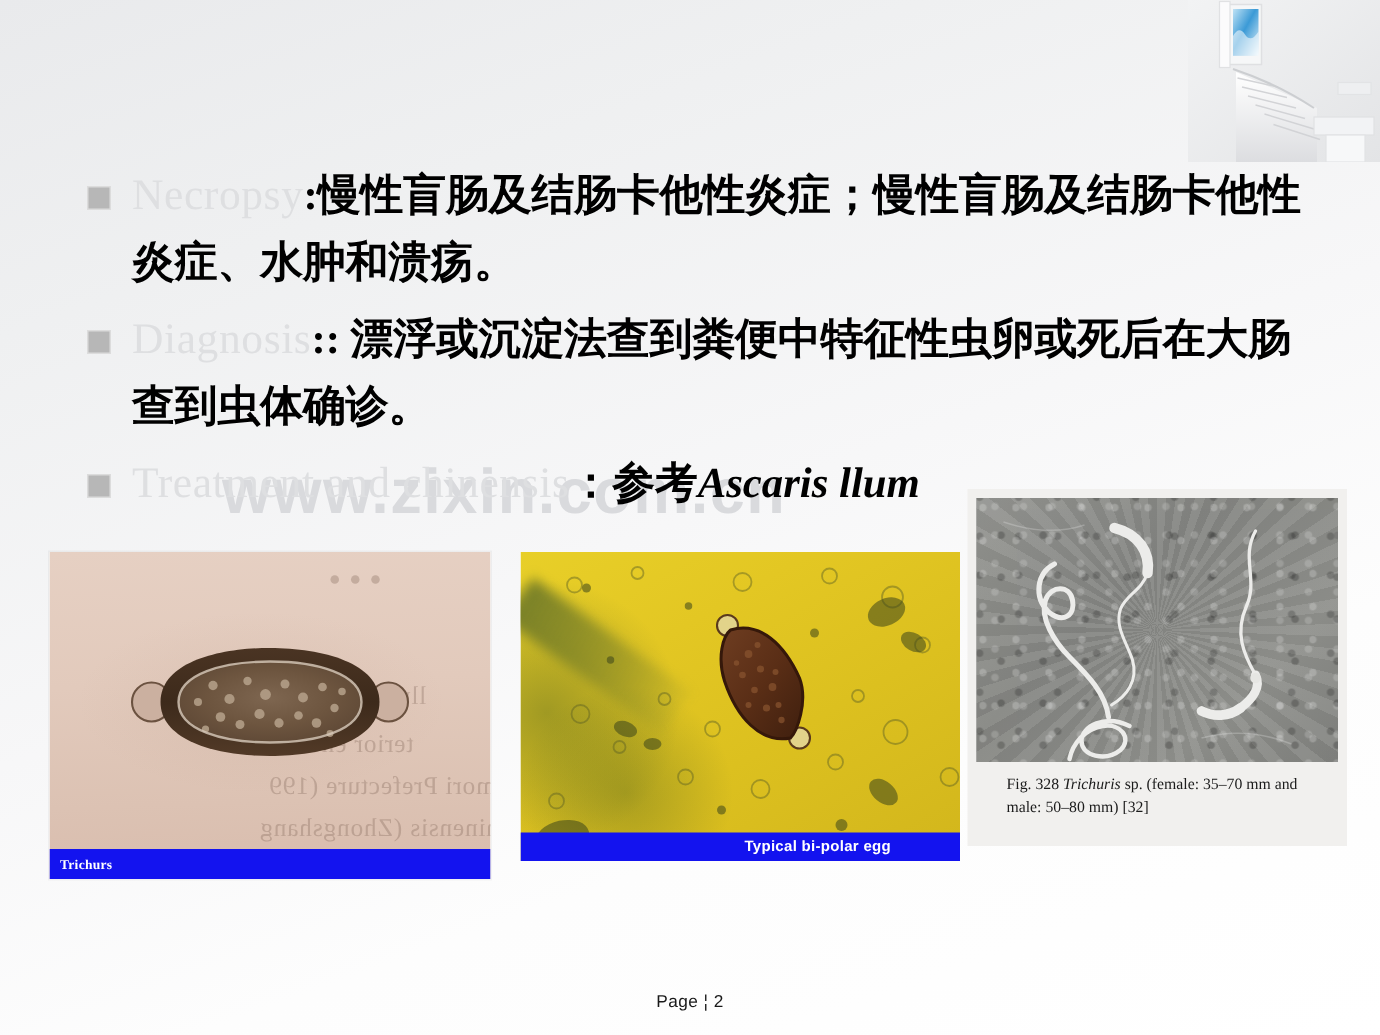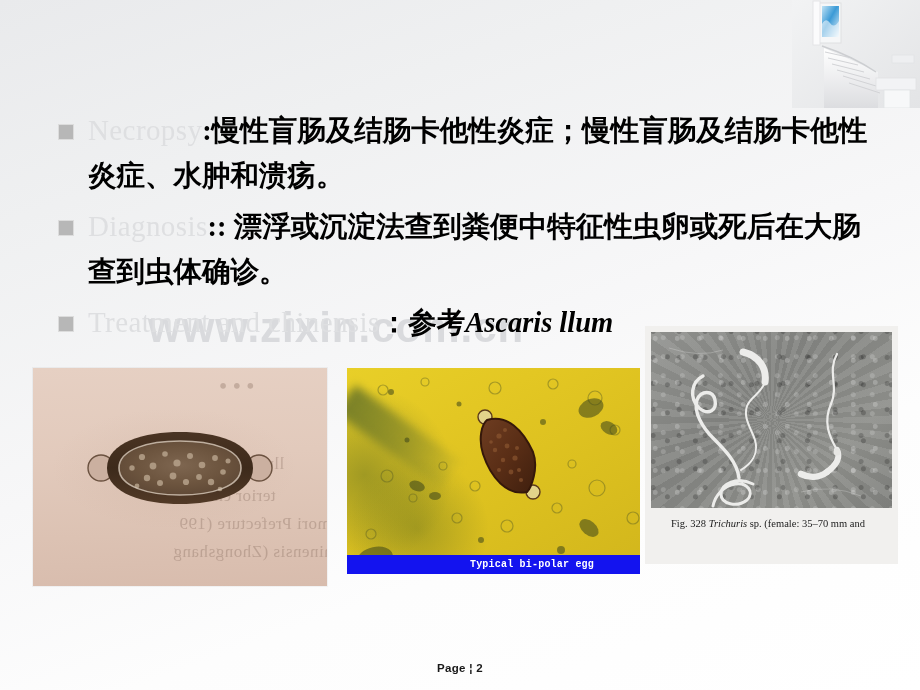--- a/index.html
+++ b/index.html
@@ -176,21 +176,21 @@
     height: 92px;
   }
   .p2-caption {
     position: absolute;
     left: 0;
     right: 0;
     bottom: 0;
     height: 19px;
     background: #1313ef;
     color: #ffffff;
-    font-family: Liberation Mono, monospace;
+    font-family: Liberation Sans, sans-serif;
     font-size: 10px;
     font-weight: bold;
     line-height: 19px;
     text-align: right;
     padding-right: 46px;
     letter-spacing: 0.2px;
   }
 
   
   #photo-adult-worms {
@@ -236,21 +236,21 @@
 
   
   .footer {
     position: absolute;
     left: 0;
     right: 0;
     bottom: 16px;
     text-align: center;
     font-family: "Liberation Sans", sans-serif;
     font-size: 11.5px;
-    font-weight: bold;
+    font-weight: normal;
     color: #191919;
     z-index: 6;
     letter-spacing: 0.3px;
   }
 </style>
 </head>
 <body>
 
 <div class="slide">
 
@@ -361,20 +361,21 @@
         <circle cx="124" cy="52" r="3.2"></circle>
           <circle cx="136" cy="42" r="2.8"></circle>
           <circle cx="45" cy="38" r="2.7"></circle>
         <circle cx="141" cy="31" r="2.5"></circle>
           <circle cx="50" cy="56" r="2.4"></circle>
           <circle cx="133" cy="59" r="2.3"></circle>
       </g>
       <path d="M32 38 C32 19 62 11 93 11 C124 11 154 19 154 38 C154 57 124 65 93 65 C62 65 32 57 32 38 Z" fill="none" stroke="#d8cbbc" stroke-width="1.6" opacity="0.8"></path>
     </svg>
 
+    <div class="p1-caption">Trichurs</div>
   </div>
 
   <div class="photo" id="photo-bipolar-egg">
     <div class="p2-bg"></div>
     <div class="p2-streak"></div>
 
     <svg style="position:absolute;inset:0;" width="293" height="206" viewBox="0 0 293 206" xmlns="http://www.w3.org/2000/svg">
       <g fill="none" stroke="rgba(90,95,35,0.45)" stroke-width="1.2">
         <circle cx="36" cy="22" r="5"></circle>
           <circle cx="78" cy="14" r="4"></circle>
@@ -458,18 +459,19 @@
           <circle cx="186" cy="120" r="3.5"></circle>
         </g>
         <g fill="none" stroke="rgba(255,255,255,0.22)" stroke-width="1">
           <path d="M18 16 q30 10 54 2"></path>
           <path d="M150 160 q30 -8 60 4"></path>
         </g>
       </svg>
     </div>
     <div class="p3-caption">
       <span>Fig. 328 </span><span class="ital">Trichuris</span><span> sp. (female: 35–70 mm and</span>
+      <div>male: 50–80 mm) [32]</div>
     </div>
   </div>
 
   <div class="footer">Page ¦ 2</div>
 
 </div>
 
 </body></html>

